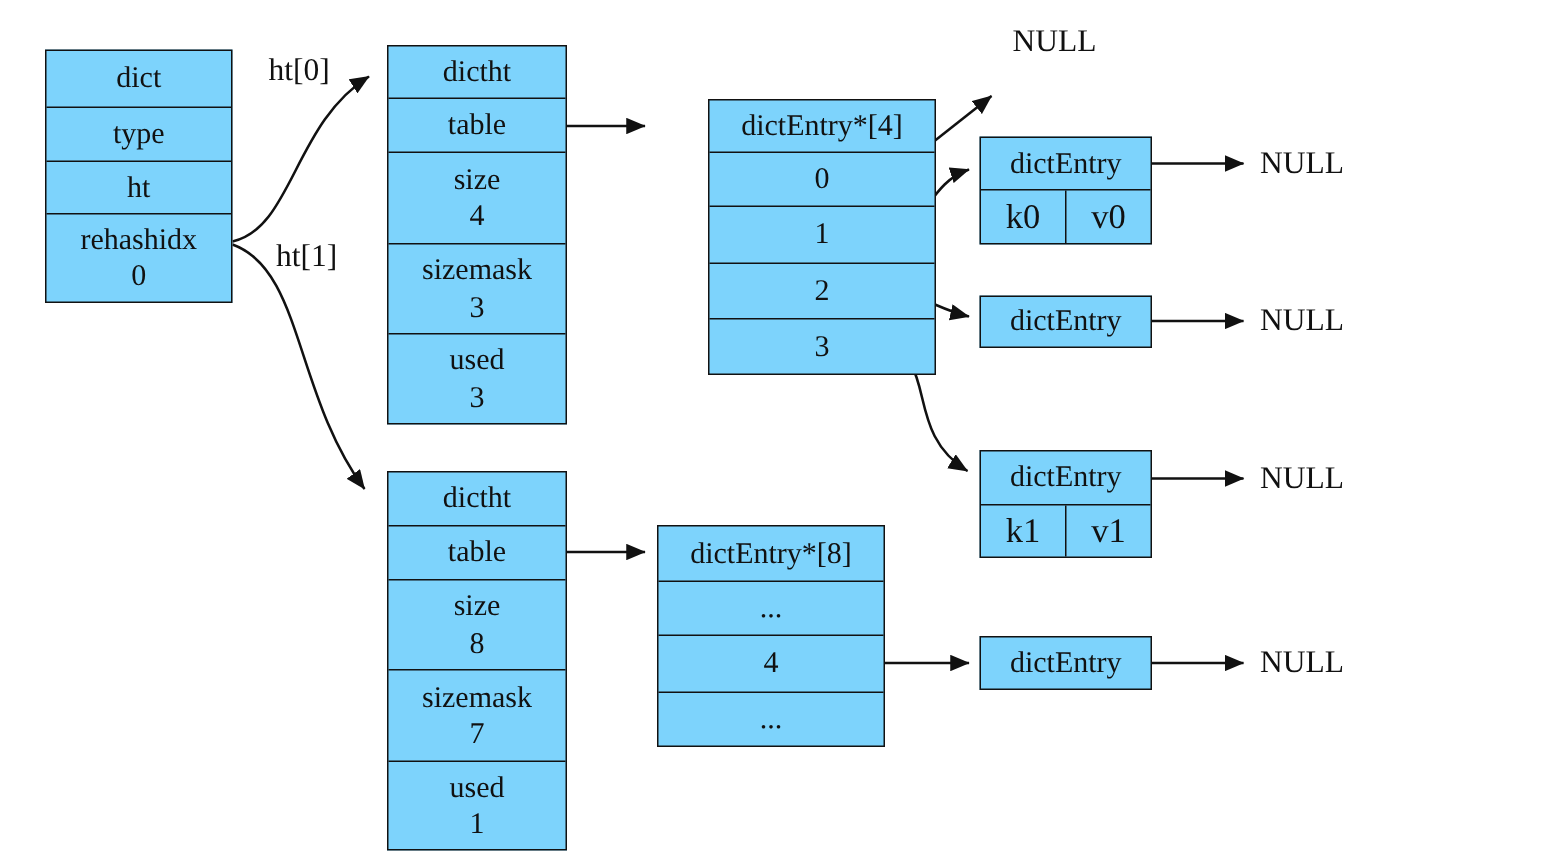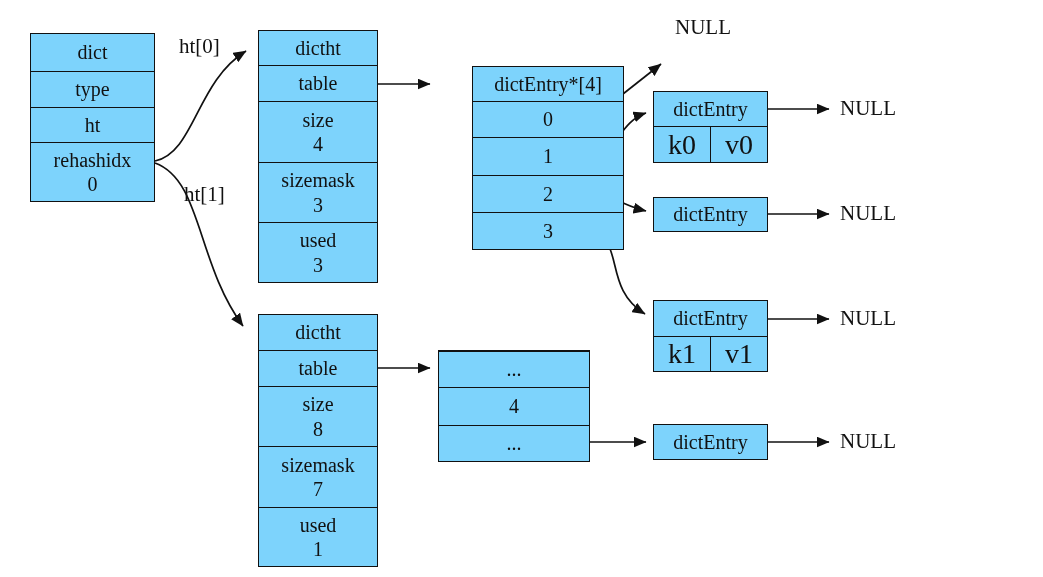--- a/index.html
+++ b/index.html
@@ -7,21 +7,21 @@
     position:relative;width:1043px;height:577px;background:#ffffff;
     font-family:"Liberation Serif","DejaVu Serif",serif;color:#111;
     overflow:hidden;
   }
   .box{position:absolute;border:1.5px solid #111;background:#7dd3fc;box-sizing:border-box;}
   .row{border-top:1.5px solid #111;display:flex;flex-direction:column;
        align-items:center;justify-content:center;font-size:20px;line-height:1.22;
        box-sizing:border-box;}
   .row.first{border-top:none;}
   .kvrow{border-top:1.5px solid #111;display:flex;flex-direction:row;box-sizing:border-box;}
-  .cell{flex:1;display:flex;align-items:center;justify-content:center;font-size:28px;box-sizing:border-box;}
+  .cell{flex:1;display:flex;align-items:center;justify-content:center;font-size:23px;box-sizing:border-box;}
   .cell.k{border-right:1.5px solid #111;}
   .floating-label{position:absolute;font-size:21px;white-space:nowrap;}
   svg.arrows{position:absolute;left:0;top:0;width:1043px;height:577px;pointer-events:none;}
 </style>
 </head>
 <body>
 
 <div id="canvas">
 
   <svg class="arrows" viewBox="0 0 1043 577">
@@ -57,21 +57,21 @@
     <div class="row" style="height:35px;">
       <span>ht</span>
     </div>
     <div class="row" style="height:59px;">
       <span>rehashidx</span>
       <span>0</span>
     </div>
   </div>
 
   <span class="floating-label" style="left:179px;top:34px;">ht[0]</span>
-  <span class="floating-label" style="left:184px;top:182px;">ht[1]</span>
+  <span class="floating-label" style="left:184px;top:158px;">ht[1]</span>
 
   <div class="box" style="left:258px;top:30px;width:120px;">
     <div class="row first" style="height:34px;">
       <span>dictht</span>
     </div>
     <div class="row" style="height:36px;">
       <span>table</span>
     </div>
     <div class="row" style="height:61px;">
       <span>size</span>
@@ -120,20 +120,23 @@
     </div>
     <div class="row" style="height:37px;">
       <span>2</span>
     </div>
     <div class="row" style="height:37px;">
       <span>3</span>
     </div>
   </div>
 
   <div class="box" style="left:438px;top:350px;width:152px;">
+    <div class="row first" style="height:36px;">
+      <span>dictEntry*[8]</span>
+    </div>
     <div class="row" style="height:36px;">
       <span>...</span>
     </div>
     <div class="row" style="height:38px;">
       <span>4</span>
     </div>
     <div class="row" style="height:36px;">
       <span>...</span>
     </div>
   </div>

